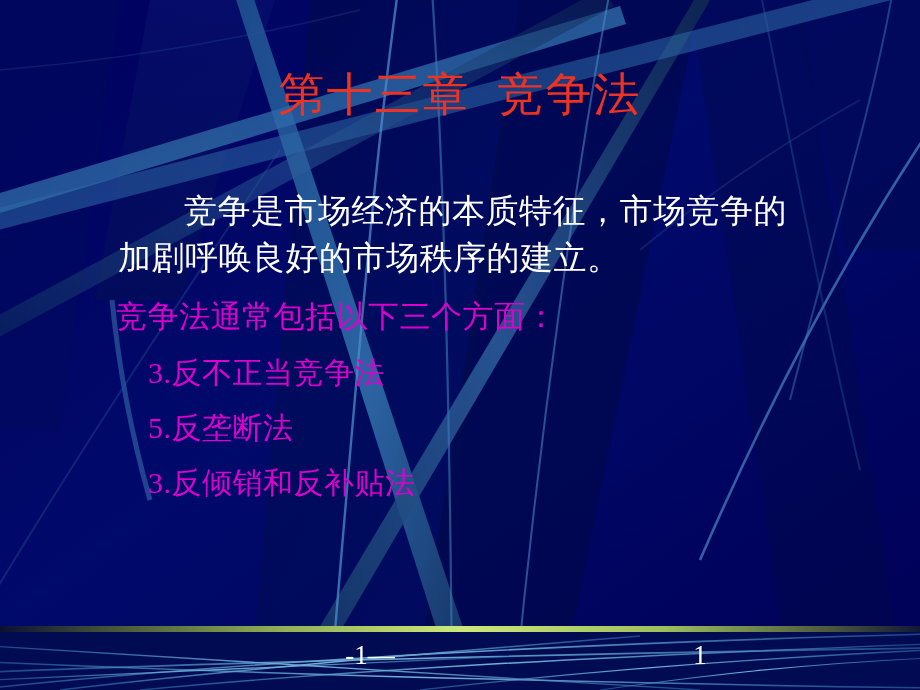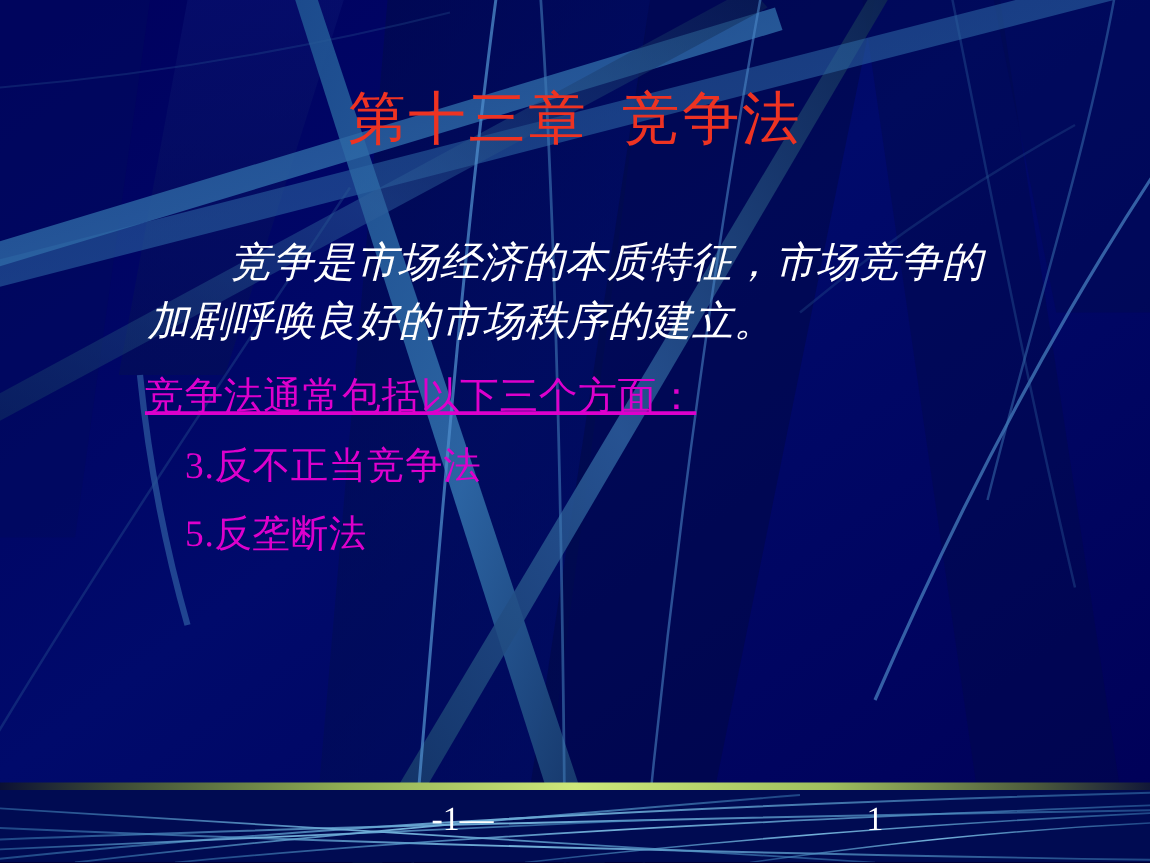--- a/index.html
+++ b/index.html
@@ -50,34 +50,32 @@
   #body-paragraph {
     position: absolute;
     left: 118px;
     top: 188px;
     width: 700px;
     color: #ffffff;
     font-size: 33px;
     line-height: 47px;
     text-indent: 66px;
     letter-spacing: 0.5px;
-    font-style: italic;
   }
 
   
   #list-heading {
     position: absolute;
     left: 116px;
     top: 297px;
     color: #dd00cc;
     font-size: 31px;
     line-height: 40px;
     letter-spacing: 0.5px;
     white-space: pre;
-    text-decoration: underline;
   }
 
   
   .list-item {
     position: absolute;
     left: 148px;
     color: #dd00cc;
     font-size: 30px;
     line-height: 38px;
     letter-spacing: 0.5px;
@@ -212,20 +210,21 @@
     <div id="slide-title">第十三章  竞争法</div>
 
     <div id="body-paragraph">竞争是市场经济的本质特征，市场竞争的加剧呼唤良好的市场秩序的建立。</div>
 
     <div id="list-heading">竞争法通常包括以下三个方面：</div>
 
     <div class="list-item" id="list-item-1">3.反不正当竞争法</div>
 
     <div class="list-item" id="list-item-2">5.反垄断法</div>
 
+    <div class="list-item" id="list-item-3">3.反倾销和反补贴法</div>
   </div>
 
   <div id="footer-rule"></div>
 
   <div id="footer-band">
     <svg id="footer-lines" viewBox="0 0 920 58" preserveAspectRatio="none">
       <rect x="0" y="0" width="920" height="58" fill="#000b52"></rect>
       <path d="M -10,56 C 200,34 480,14 930,2" stroke="url(#footLine)" stroke-width="1.6" fill="none"></path>
       <path d="M -10,40 C 240,30 560,22 930,16" stroke="url(#footLine)" stroke-width="1.6" fill="none"></path>
       <path d="M -10,30 C 260,42 540,50 930,56" stroke="url(#footLine)" stroke-width="1.5" fill="none"></path>

